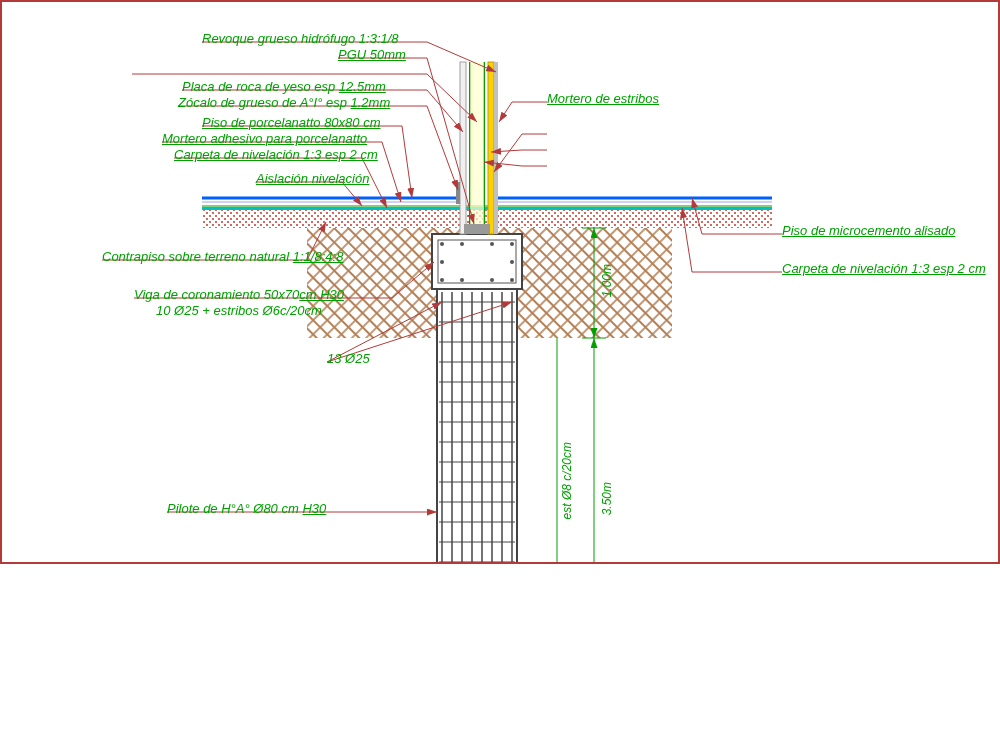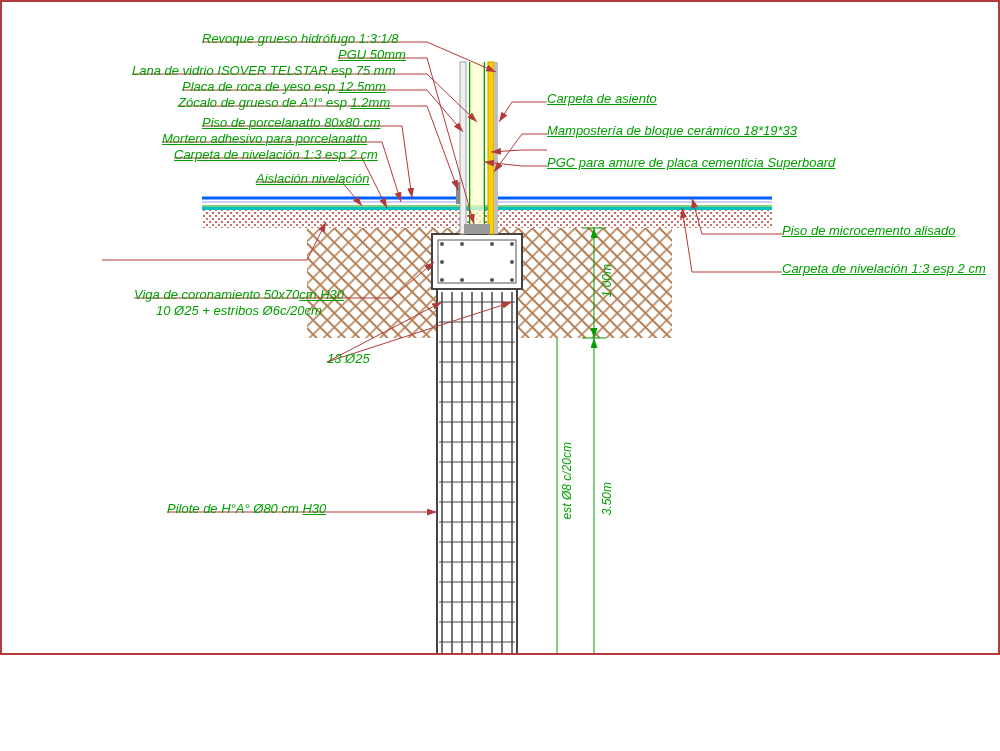--- a/index.html
+++ b/index.html
@@ -1,16 +1,16 @@
 <!DOCTYPE html>
 <html><head>
 <meta charset="utf-8">
 <style>
   html,body{margin:0;padding:0;background:#fff;font-family:Arial,Helvetica,sans-serif}
-  .frame{position:relative;width:1000px;height:655px;box-sizing:border-box;border:2px solid #b33a3a;margin:0 auto;overflow:hidden}
+  .frame{position:relative;width:1000px;height:564px;box-sizing:border-box;border:2px solid #b33a3a;margin:0 auto;overflow:hidden}
   svg{position:absolute;top:0;left:0}
   .lbl{position:absolute;font-style:italic;font-size:13px;color:#00a000;white-space:nowrap;line-height:14px}
   .dim-lbl{position:absolute;font-style:italic;font-size:12px;color:#00a000;white-space:nowrap}
   .vert{writing-mode:vertical-rl;transform:rotate(180deg)}
   .u{text-decoration:underline}
 </style>
 </head>
 <body>
 
 <div class="frame">
@@ -180,36 +180,34 @@
     <polyline points="545,132 520,132 492,170" marker-end="url(#ah)"></polyline>
     <polyline points="545,148 520,148 489,150" marker-end="url(#ah)"></polyline>
     <polyline points="545,164 520,164 482,160" marker-end="url(#ah)"></polyline>
     <polyline points="780,232 700,232 690,196" marker-end="url(#ah)"></polyline>
     <polyline points="780,270 690,270 680,206" marker-end="url(#ah)"></polyline>
   </g>
 </svg>
 
 <span class="lbl" style="left:200px;top:30px">Revoque grueso hidrófugo 1:3:1/8</span>
 <span class="lbl u" style="left:336px;top:46px">PGU 50mm</span>
-<span class="lbl" style="left:130px;top:62px"><span>Lana de vidrio ISOVER TELSTAR esp 75 mm</span></span>
 <span class="lbl" style="left:180px;top:78px"><span>Placa de roca de yeso esp </span><span class="u">12.5mm</span></span>
 <span class="lbl" style="left:176px;top:94px"><span>Zócalo de grueso de A°I° esp </span><span class="u">1.2mm</span></span>
 <span class="lbl u" style="left:200px;top:114px">Piso de porcelanatto 80x80 cm</span>
 <span class="lbl u" style="left:160px;top:130px">Mortero adhesivo para porcelanatto</span>
 <span class="lbl u" style="left:172px;top:146px">Carpeta de nivelación 1:3 esp 2 cm</span>
 <span class="lbl u" style="left:254px;top:170px">Aislación nivelación</span>
+<span class="lbl" style="left:100px;top:248px"><span>Contrapiso sobre terreno natural </span><span class="u">1:1/8:4:8</span></span>
 <span class="lbl" style="left:132px;top:286px"><span>Viga de coronamiento 50x70</span><span class="u">cm H30</span></span>
 <span class="lbl" style="left:154px;top:302px">10 Ø25 + estribos Ø6c/20cm</span>
 <span class="lbl" style="left:325px;top:350px">13 Ø25</span>
 <span class="lbl" style="left:165px;top:500px"><span>Pilote de H°A° Ø80 cm </span><span class="u">H30</span></span>
 <span class="lbl u" style="left:286px;top:650px;color:#4d7c0f">N.F – 4.80m</span>
 
-<span class="lbl u" style="left:545px;top:90px">Carpeta de asiento</span>
-<span class="lbl u" style="left:545px;top:122px">Mampostería de bloque cerámico 18*19*33</span>
-<span class="lbl u" style="left:545px;top:154px">PGC para amure de placa cementicia Superboard</span>
+<span class="lbl u" style="left:545px;top:90px">Mortero de estribos</span>
 <span class="lbl u" style="left:780px;top:222px">Piso de microcemento alisado</span>
 <span class="lbl u" style="left:780px;top:260px">Carpeta de nivelación 1:3 esp 2 cm</span>
 
 <span class="dim-lbl vert" style="left:598px;top:262px">1.00m</span>
 <span class="dim-lbl vert" style="left:598px;top:480px">3.50m</span>
 <span class="dim-lbl vert" style="left:558px;top:440px">est Ø8 c/20cm</span>
 
 </div>
 
 </body></html>

